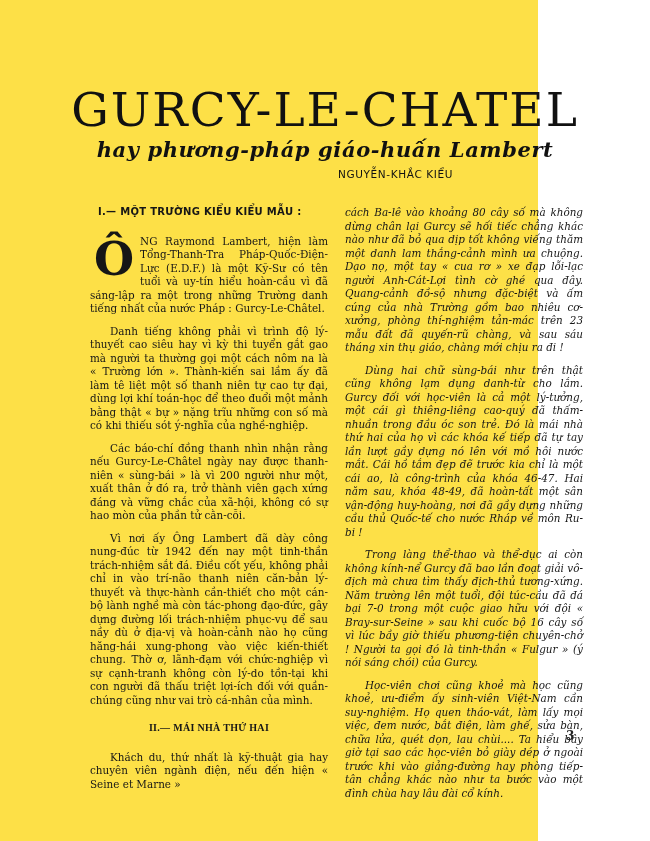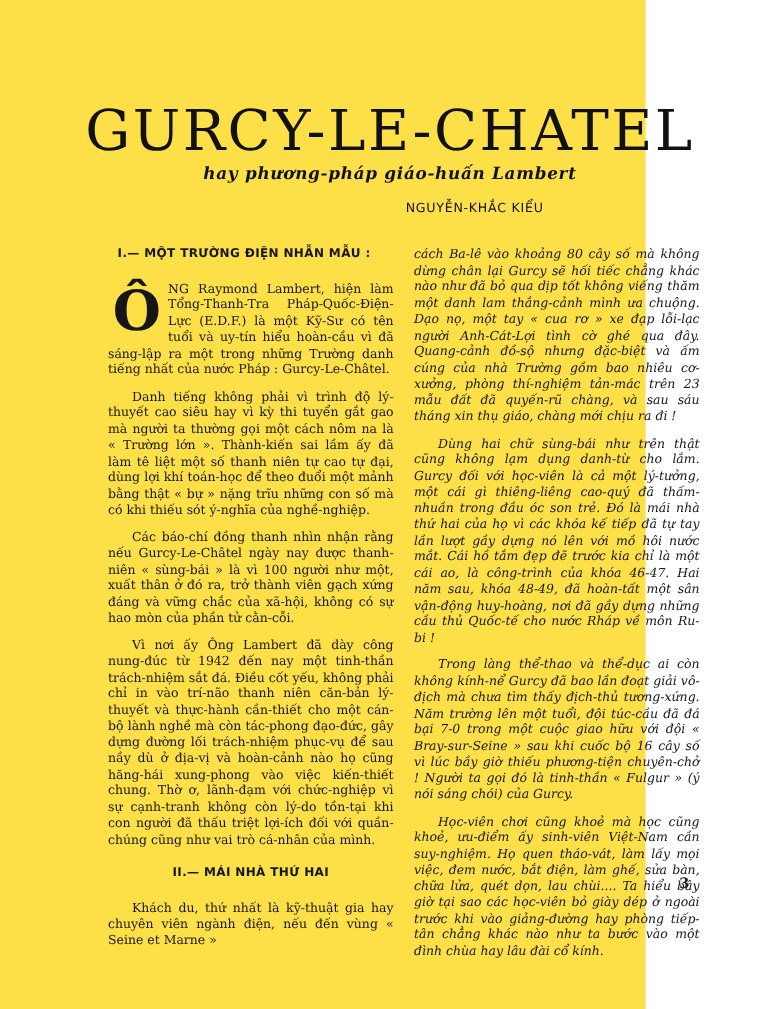--- a/index.html
+++ b/index.html
@@ -6,66 +6,66 @@
   body { width: 650px; height: 841px; position: relative; overflow: hidden; color: #141414; }
   .page { position: absolute; left: 0; top: 0; width: 538px; height: 841px; background: #fde047; }
   .title {
     position: absolute; left: 0; width: 650px; top: 84px; text-align: center;
     font-family: "DejaVu Serif", serif; font-size: 47px; letter-spacing: 2px; line-height: 52px;
     color: #111;
   }
   .subtitle {
     position: absolute; left: 0; width: 650px; top: 137px; text-align: center;
     font-family: "DejaVu Serif", serif; font-style: italic; font-weight: bold;
-    font-size: 14px; letter-spacing: 0.6px; color: #111;
+    font-size: 21px; letter-spacing: 0.6px; color: #111;
   }
   .author {
     position: absolute; right: 85px; top: 168px;
     font-family: "DejaVu Sans", sans-serif; font-size: 10.5px; letter-spacing: 0.6px; color: #111;
   }
   .col {
     position: absolute; top: 205px; width: 238px;
     font-family: "DejaVu Serif", serif; font-size: 10.4px; line-height: 13.5px;
     text-align: justify; color: #161616;
   }
   .col.left { left: 90px; }
   .col.right { left: 345px; top: 206px; font-style: italic; }
   .col p { margin: 0 0 9px 0; text-indent: 20px; }
   .col p.first { text-indent: 0; }
   .section-heading {
     font-family: "DejaVu Sans", sans-serif; font-weight: bold; font-size: 10px;
     letter-spacing: 0.3px; margin: 0 0 16px 8px; text-align: left;
   }
-  .section-heading.center { text-align: center; margin: 14px 0 16px 0; }
+  .section-heading.center { text-align: center; margin: 14px 0 16px 0; font-family: Liberation Serif, serif; }
   .dropcap {
     float: left; font-family: "DejaVu Serif", serif; font-size: 46px; line-height: 40px;
     margin: 4px 6px 0 4px; font-weight: bold;
   }
   .page-number {
     position: absolute; left: 566px; top: 729px;
     font-family: "DejaVu Serif", serif; font-weight: bold; font-size: 12px; color: #222;
   }
 </style>
 </head>
 <body>
 
 <div class="page">
 
   <div class="title">GURCY-LE-CHATEL</div>
   <div class="subtitle">hay phương-pháp giáo-huấn Lambert</div>
   <div class="author">NGUYỄN-KHẮC KIỂU</div>
 
   <div class="col left">
-    <div class="section-heading">I.— MỘT TRƯỜNG ĐIỆN NHẪN MẪU :</div>
+    <div class="section-heading">I.— MỘT TRƯỜNG KIỂU KIỂU MẪU :</div>
     <p class="first"><span class="dropcap">Ô</span><span>NG Raymond Lambert, hiện làm Tổng-Thanh-Tra Pháp-Quốc-Điện-Lực (E.D.F.) là một Kỹ-Sư có tên tuổi và uy-tín hiểu hoàn-cầu vì đã sáng-lập ra một trong những Trường danh tiếng nhất của nước Pháp : Gurcy-Le-Châtel.</span></p>
     <p>Danh tiếng không phải vì trình độ lý-thuyết cao siêu hay vì kỳ thi tuyển gắt gao mà người ta thường gọi một cách nôm na là « Trường lớn ». Thành-kiến sai lầm ấy đã làm tê liệt một số thanh niên tự cao tự đại, dùng lợi khí toán-học để theo đuổi một mảnh bằng thật « bự » nặng trĩu những con số mà có khi thiếu sót ý-nghĩa của nghề-nghiệp.</p>
-    <p>Các báo-chí đồng thanh nhìn nhận rằng nếu Gurcy-Le-Châtel ngày nay được thanh-niên « sùng-bái » là vì 100 người như một, xuất thân ở đó ra, trở thành viên gạch xứng đáng và vững chắc của xã-hội, không có sự hao mòn của phần tử cằn-cỗi.</p>
+    <p>Các báo-chí đồng thanh nhìn nhận rằng nếu Gurcy-Le-Châtel ngày nay được thanh-niên « sùng-bái » là vì 200 người như một, xuất thân ở đó ra, trở thành viên gạch xứng đáng và vững chắc của xã-hội, không có sự hao mòn của phần tử cằn-cỗi.</p>
     <p>Vì nơi ấy Ông Lambert đã dày công nung-đúc từ 1942 đến nay một tinh-thần trách-nhiệm sắt đá. Điều cốt yếu, không phải chỉ in vào trí-não thanh niên căn-bản lý-thuyết và thực-hành cần-thiết cho một cán-bộ lành nghề mà còn tác-phong đạo-đức, gây dựng đường lối trách-nhiệm phục-vụ để sau nầy dù ở địa-vị và hoàn-cảnh nào họ cũng hăng-hái xung-phong vào việc kiến-thiết chung. Thờ ơ, lãnh-đạm với chức-nghiệp vì sự cạnh-tranh không còn lý-do tồn-tại khi con người đã thấu triệt lợi-ích đối với quần-chúng cũng như vai trò cá-nhân của mình.</p>
     <div class="section-heading center">II.— MÁI NHÀ THỨ HAI</div>
-    <p id="split-para">Khách du, thứ nhất là kỹ-thuật gia hay chuyên viên ngành điện, nếu đến vùng « Seine et Marne »</p>
+    <p id="split-para">Khách du, thứ nhất là kỹ-thuật gia hay chuyên viên ngành điện, nếu đến hiện « Seine et Marne »</p>
   </div>
 
   <div class="col right">
     <p class="first" id="split-para-cont">cách Ba-lê vào khoảng 80 cây số mà không dừng chân lại Gurcy sẽ hối tiếc chẳng khác nào như đã bỏ qua dịp tốt không viếng thăm một danh lam thắng-cảnh mình ưa chuộng. Dạo nọ, một tay « cua rơ » xe đạp lỗi-lạc người Anh-Cát-Lợi tình cờ ghé qua đây. Quang-cảnh đồ-sộ nhưng đặc-biệt và ấm cúng của nhà Trường gồm bao nhiêu cơ-xưởng, phòng thí-nghiệm tản-mác trên 23 mẫu đất đã quyến-rũ chàng, và sau sáu tháng xin thụ giáo, chàng mới chịu ra đi !</p>
     <p>Dùng hai chữ sùng-bái như trên thật cũng không lạm dụng danh-từ cho lắm. Gurcy đối với học-viên là cả một lý-tưởng, một cái gì thiêng-liêng cao-quý đã thấm-nhuần trong đầu óc son trẻ. Đó là mái nhà thứ hai của họ vì các khóa kế tiếp đã tự tay lần lượt gầy dựng nó lên với mồ hôi nước mắt. Cái hồ tắm đẹp đẽ trước kia chỉ là một cái ao, là công-trình của khóa 46-47. Hai năm sau, khóa 48-49, đã hoàn-tất một sân vận-động huy-hoàng, nơi đã gầy dựng những cầu thủ Quốc-tế cho nước Rháp về môn Ru-bi !</p>
     <p>Trong làng thể-thao và thể-dục ai còn không kính-nể Gurcy đã bao lần đoạt giải vô-địch mà chưa tìm thấy địch-thủ tương-xứng. Năm trường lên một tuổi, đội túc-cầu đã đá bại 7-0 trong một cuộc giao hữu với đội « Bray-sur-Seine » sau khi cuốc bộ 16 cây số vì lúc bầy giờ thiếu phương-tiện chuyên-chở ! Người ta gọi đó là tinh-thần « Fulgur » (ý nói sáng chói) của Gurcy.</p>
     <p>Học-viên chơi cũng khoẻ mà học cũng khoẻ, ưu-điểm ấy sinh-viên Việt-Nam cần suy-nghiệm. Họ quen tháo-vát, làm lấy mọi việc, đem nước, bắt điện, làm ghế, sửa bàn, chữa lửa, quét dọn, lau chùi.... Ta hiểu bây giờ tại sao các học-viên bỏ giày dép ở ngoài trước khi vào giảng-đường hay phòng tiếp-tân chẳng khác nào như ta bước vào một đình chùa hay lâu đài cổ kính.</p>
   </div>
 
   <div class="page-number">3</div>

